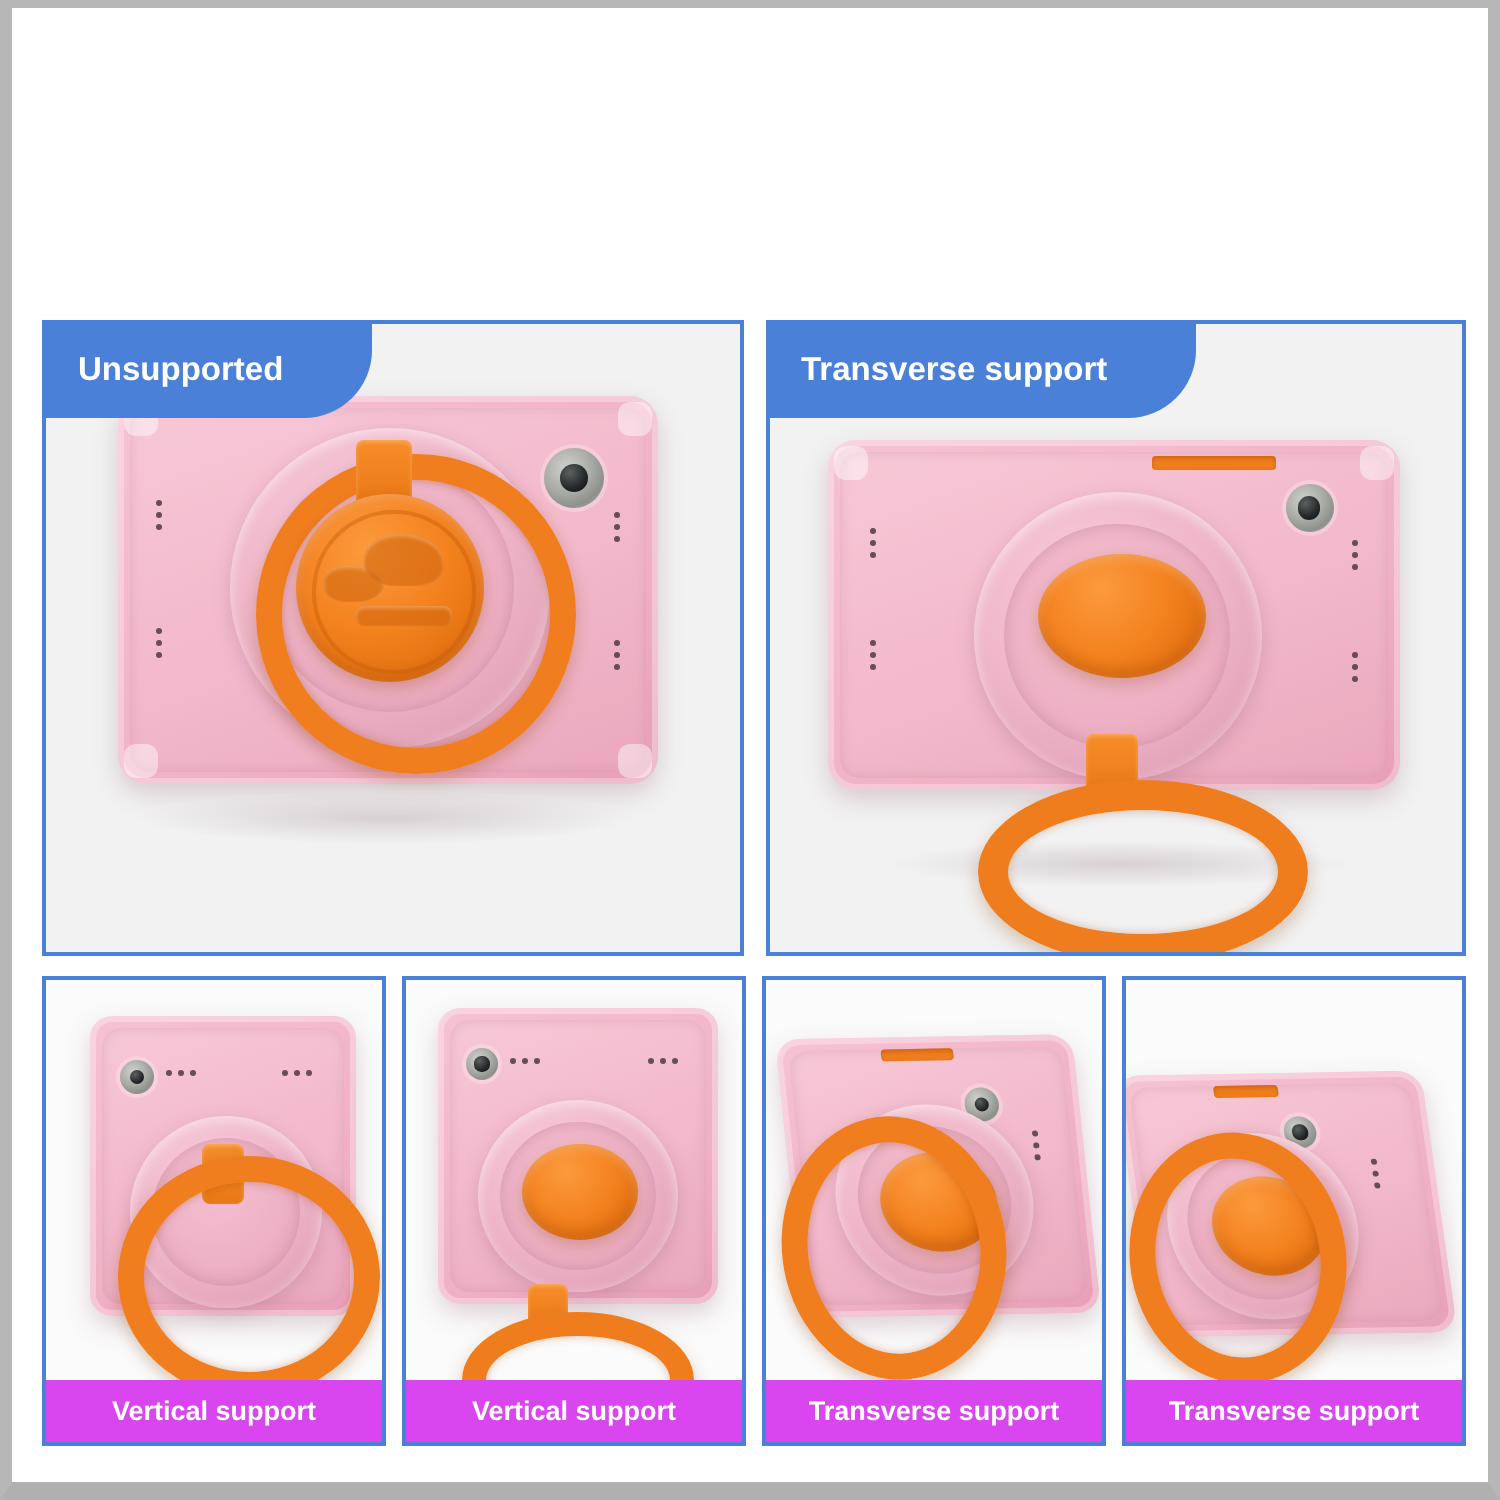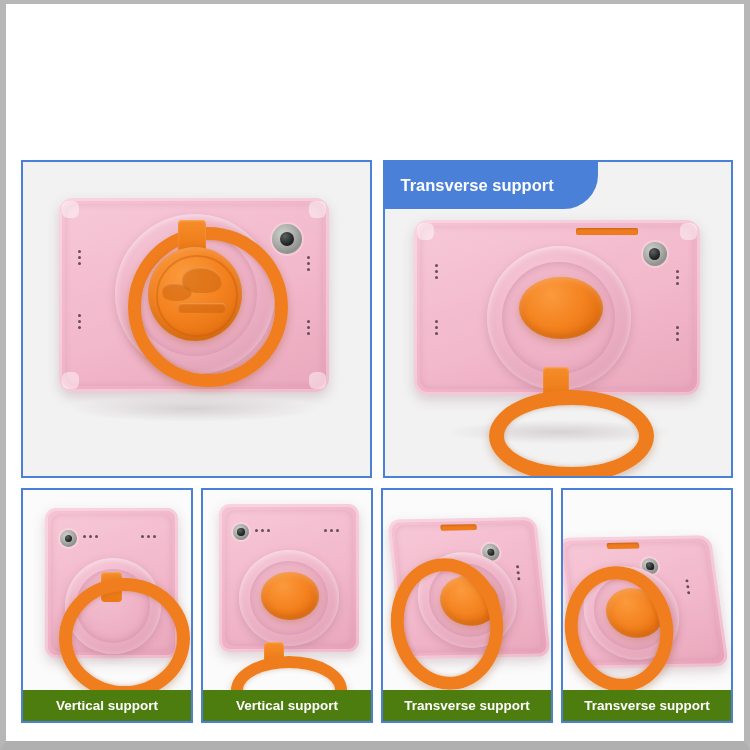--- a/index.html
+++ b/index.html
@@ -112,21 +112,21 @@
   }
   .small-stage {
     position: relative;
     flex: 1;
     background: #fbfbfb;
     overflow: hidden;
   }
   .caption {
     height: 31px;
     flex: 0 0 31px;
-    background: #4d7c0f;
+    background: #d946ef;
     color: #ffffff;
     font-size: 13.5px;
     font-weight: bold;
     display: flex;
     align-items: center;
     justify-content: center;
     white-space: nowrap;
   }
 
   
@@ -261,20 +261,21 @@
 </style>
 </head>
 <body>
 
 <div class="page">
 
 
   <div class="top-row">
 
     <div class="big-panel">
+      <div class="tab">Unsupported</div>
       <div class="stage">
         <div class="shadow-blob" style="left:44px;top:234px;width:252px;height:26px;"></div>
         <div class="tablet" style="left:36px;top:36px;width:270px;height:194px;">
           <div class="tablet-inner"></div>
           <div class="corner-pad" style="left:3px;top:3px;"></div>
           <div class="corner-pad" style="right:3px;top:3px;"></div>
           <div class="corner-pad" style="left:3px;bottom:3px;"></div>
           <div class="corner-pad" style="right:3px;bottom:3px;"></div>
           <div class="cam" style="right:27px;top:26px;width:30px;height:30px;"></div>
           <div class="dots" style="left:19px;top:52px;">

